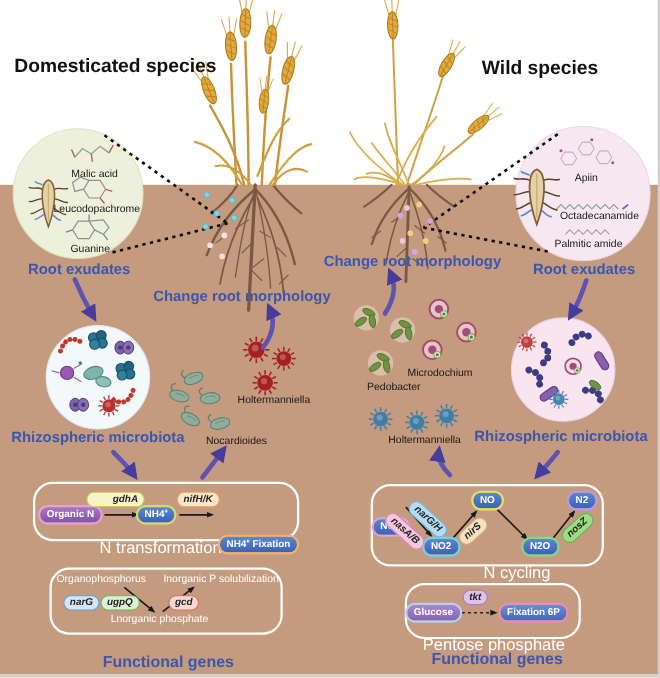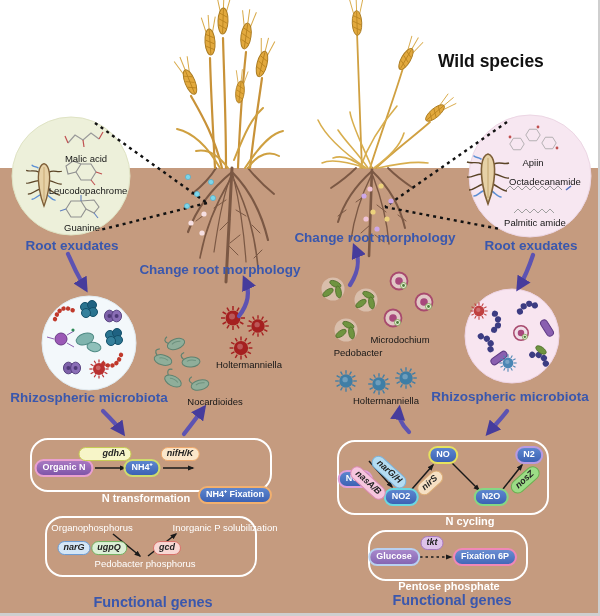--- a/index.html
+++ b/index.html
@@ -4,21 +4,21 @@
 <style>
   html,body{margin:0;padding:0;background:#fff;}
   #fig{position:relative;width:600px;height:616px;overflow:hidden;background:#ffffff;
        font-family:"Liberation Sans",sans-serif;border-right:2px solid #cfcfcf;border-bottom:3px solid #cfcfcf;box-sizing:border-box;}
   #scene{position:absolute;left:0;top:0;z-index:1;}
   .ttl{position:absolute;z-index:3;font-weight:700;font-size:17.5px;color:#111;white-space:nowrap;}
   .lbl{position:absolute;z-index:3;transform:translate(-50%,-50%);white-space:nowrap;}
   .blue{color:#3a57ad;font-weight:700;font-size:13.5px;}
   .bluebig{color:#3a57ad;font-weight:700;font-size:14.5px;}
   .mic{color:#161616;font-size:9.5px;}
-  .wlab{color:#ffffff;font-size:11px;font-weight:bold;}
+  .wlab{color:#ffffff;font-size:15px;}
   .wsm{color:#ffffff;font-size:9.5px;}
   .wbox{position:absolute;z-index:2;border:2.5px solid #ffffff;border-radius:18px;background:transparent;}
   .pill{position:absolute;z-index:4;transform:translate(-50%,-50%);border-radius:9px;
         font-weight:700;font-size:9px;color:#fff;padding:2px 6px;white-space:nowrap;line-height:1.1;}
   .gene{position:absolute;z-index:4;transform:translate(-50%,-50%);border-radius:9px;
         font-style:italic;font-weight:700;font-size:9px;color:#222;padding:1px 5px;white-space:nowrap;line-height:1.1;}
   .rot42{transform:translate(-50%,-50%) rotate(42deg);}
   .rotm42{transform:translate(-50%,-50%) rotate(-42deg);}
   .p-organic{background:linear-gradient(180deg,#a878c2,#7e55a8);border:2px solid #e9a0d0;}
   .p-blue{background:linear-gradient(180deg,#5c86cf,#3c62b4);}
@@ -398,27 +398,28 @@
     <path d="M148,556 L176,534" marker-end="url(#ahb)"></path>
     <path d="M369,461 L392,487" marker-end="url(#ahb)"></path>
     <path d="M357,469 L380,495" marker-end="url(#ahb)"></path>
     <path d="M412,489 L433,465" marker-end="url(#ahb)"></path>
     <path d="M452,463 L479,490" marker-end="url(#ahb)"></path>
     <path d="M503,489 L522,465" marker-end="url(#ahb)"></path>
     <path d="M420,557 L451,557" stroke-dasharray="2.5 3" marker-end="url(#ahb)"></path>
   </g>
 </svg>
 
+<div class="ttl" style="left:13px;top:49px;">Domesticated species</div>
 <div class="ttl" style="left:438px;top:51px;">Wild species</div>
 
 <div class="lbl mic" style="left:86px;top:158px;">Malic acid</div>
 <div class="lbl mic" style="left:88px;top:190px;">Leucodopachrome</div>
 <div class="lbl mic" style="left:82px;top:227px;">Guanine</div>
 <div class="lbl mic" style="left:533px;top:162px;">Apiin</div>
-<div class="lbl mic" style="left:545px;top:181px;">Octadecanamide</div>
+<div class="lbl mic" style="left:545px;top:197px;">Octadecanamide</div>
 <div class="lbl mic" style="left:535px;top:222px;">Palmitic amide</div>
 
 <div class="lbl blue" style="left:72px;top:245px;">Root exudates</div>
 <div class="lbl blue" style="left:531px;top:245px;">Root exudates</div>
 <div class="lbl blue" style="left:220px;top:269px;">Change root morphology</div>
 <div class="lbl blue" style="left:375px;top:237px;">Change root morphology</div>
 <div class="lbl blue" style="left:89px;top:397px;">Rhizospheric microbiota</div>
 <div class="lbl blue" style="left:510px;top:396px;">Rhizospheric microbiota</div>
 <div class="lbl bluebig" style="left:153px;top:602px;">Functional genes</div>
 <div class="lbl bluebig" style="left:452px;top:600px;">Functional genes</div>
@@ -432,22 +433,22 @@
 <div class="wbox" style="left:30px;top:438px;width:238px;height:50px;"></div>
 <span class="pill p-organic" style="left:64px;top:468px;">Organic N</span>
 <span class="gene g-gdha" style="left:105px;top:454px;padding-left:23px;">gdhA</span>
 <span class="pill p-blue b-yg" style="left:142px;top:468px;">NH4⁺</span>
 <span class="gene g-nif" style="left:180px;top:454px;">nifH/K</span>
 <span class="pill p-blue b-or" style="left:235px;top:468px;">NH4⁺ Fixation</span>
 <div class="lbl wlab" style="left:146px;top:498px;">N transformation</div>
 
 <div class="wbox" style="left:45px;top:516px;width:208px;height:57px;"></div>
 <div class="lbl wsm" style="left:92px;top:527px;">Organophosphorus</div>
-<div class="lbl wsm" style="left:201px;top:527px;margin-left:24px;">Inorganic P solubilization</div>
-<div class="lbl wsm" style="left:145px;top:563px;">Pedobacter phosphorus</div>
+<div class="lbl wsm" style="left:201px;top:527px;">Inorganic P solubilization</div>
+<div class="lbl wsm" style="left:145px;top:563px;">Lnorganic phosphate</div>
 <span class="gene g-phnx" style="left:74px;top:548px;">narG</span>
 <span class="gene g-ugpq" style="left:109px;top:548px;">ugpQ</span>
 <span class="gene g-gcd" style="left:167px;top:548px;">gcd</span>
 <div class="lbl wlab" style="left:155px;top:582px;margin-top:40px;">P mineralization</div>
 
 <div class="wbox" style="left:337px;top:440px;width:208px;height:71px;"></div>
 <span class="pill p-blue b-pk" style="left:355px;top:431px;margin-top:48px;">NO3</span>
 <span class="pill p-blue b-ye" style="left:443px;top:455px;">NO</span>
 <span class="pill p-blue b-pu" style="left:529px;top:455px;">N2</span>
 <span class="pill p-blue b-cy" style="left:401px;top:497px;">NO2</span>

